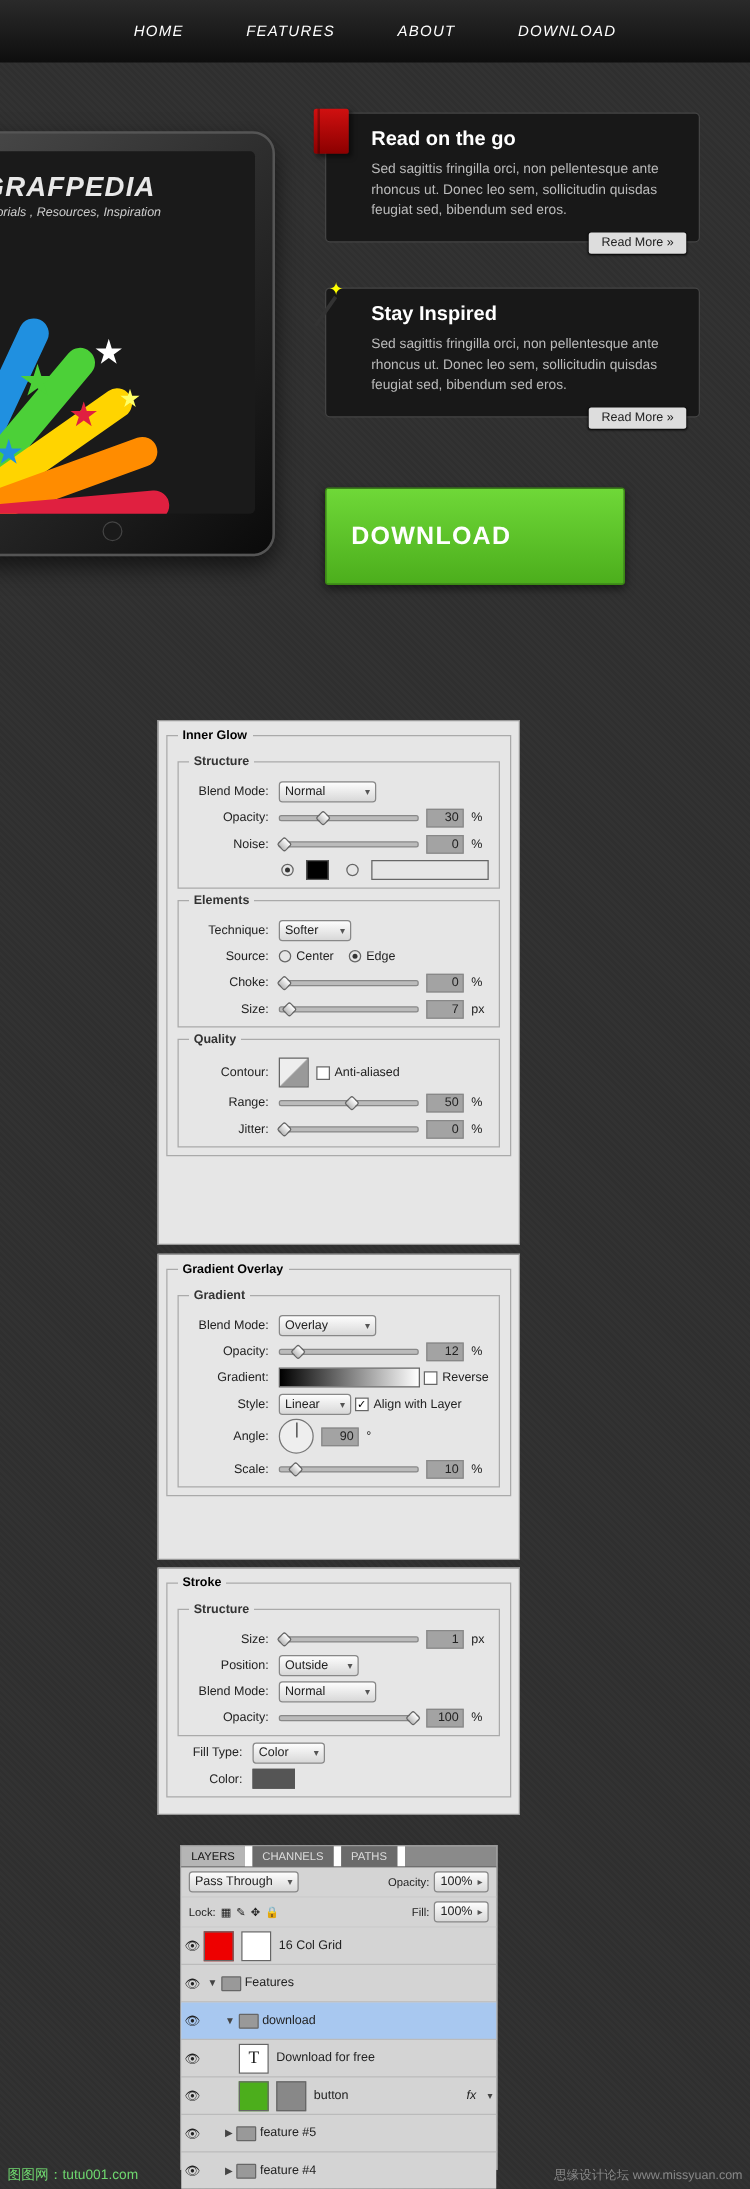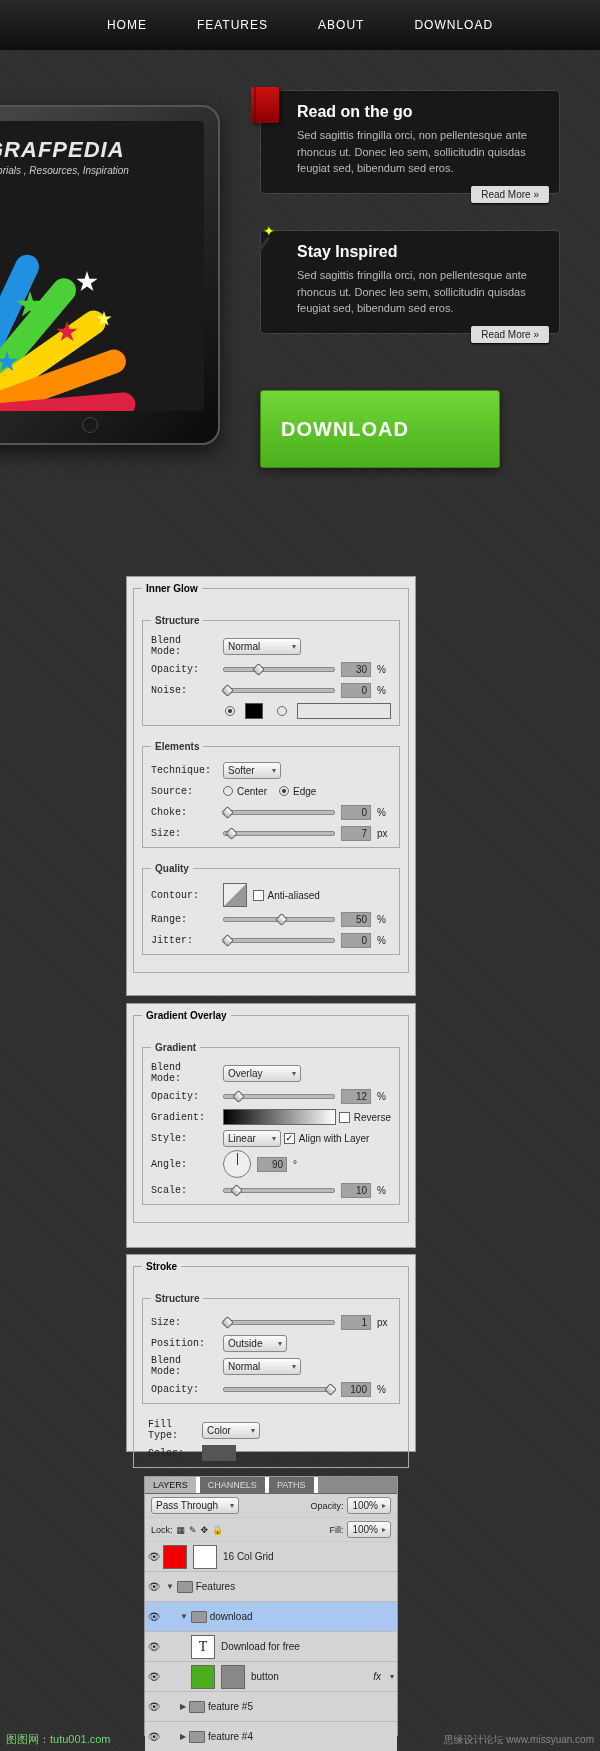--- a/index.html
+++ b/index.html
@@ -2,21 +2,21 @@
 <html><head>
 <meta charset="utf-8">
 <style>
 * { margin:0; padding:0; box-sizing:border-box; }
 body { width:600px; background:#2a2a2a; font-family:Arial, sans-serif; color:#fff; }
 .page { position:relative; width:600px; height:1751px; background:#333 repeating-linear-gradient(45deg,#2f2f2f,#2f2f2f 2px,#323232 2px,#323232 4px); }
 .watermark-tr { position:absolute; top:2px; right:6px; font-size:10px; color:#888; text-align:right; line-height:1.2; }
 .watermark-bl { position:absolute; bottom:4px; left:6px; font-size:11px; color:#6fd86f; }
 .watermark-br { position:absolute; bottom:4px; right:6px; font-size:10px; color:#888; }
 
-.topbar { position:absolute; top:0; left:0; width:100%; height:50px; background:linear-gradient(#2a2a2a,#0e0e0e); display:flex; justify-content:center; align-items:center; gap:50px; font-size:12px; letter-spacing:1px; }
+.topbar { position:absolute; top:0; left:0; width:100%; height:50px; background:linear-gradient(#2a2a2a,#0e0e0e); display:flex; justify-content:center; align-items:center; gap:50px; font-size:12px; letter-spacing:1px;font-style:italic; }
 .topbar a { color:#fff; text-decoration:none; }
 
 .hero { position:absolute; top:80px; left:0; width:100%; height:470px; }
 .tablet { position:absolute; left:-40px; top:25px; width:260px; height:340px; border-radius:18px; background:linear-gradient(135deg,#4a4a4a,#0a0a0a); border:2px solid #555; box-shadow:0 8px 20px rgba(0,0,0,.6); }
 .tablet-inner { position:absolute; left:14px; top:14px; right:14px; bottom:32px; background:#1a1a1a; border-radius:4px; overflow:hidden; }
 .tablet-title { font-size:22px; font-weight:bold; color:#e8e8e8; padding:16px 10px 2px; letter-spacing:1px; font-style:italic; }
 .tablet-sub { font-size:10px; color:#ccc; padding:0 10px; font-style:italic; }
 .burst { position:absolute; left:-20px; bottom:-20px; width:200px; height:180px; }
 .burst .stripe { position:absolute; bottom:0; left:0; width:180px; height:24px; border-radius:50px; transform-origin:left center; }
 .burst .s1{background:#e02040;transform:rotate(-5deg);} .burst .s2{background:#ff8c00;transform:rotate(-20deg);}
@@ -42,44 +42,44 @@
 
 
 .ps{position:absolute;background:#e6e6e6;border:1px solid #999;font-family:"Lucida Grande",Arial,sans-serif;font-size:10px;color:#222;}
 .ps1{left:126px;top:576px;width:290px;height:420px;}
 .ps2{left:126px;top:1003px;width:290px;height:245px;}
 .ps3{left:126px;top:1254px;width:290px;height:198px;}
 .ps4{left:144px;top:1476px;width:254px;height:260px;}
 fieldset{border:1px solid #aaa;margin:6px;padding:6px 8px 2px;}
 legend{padding:0 4px;font-weight:bold;font-size:10px;color:#333;}
 fieldset.main>legend{color:#000;}
-fieldset fieldset{margin:15px 0;}
+fieldset fieldset{margin:4px 0;}
 .row{display:flex;align-items:center;margin:3px 0;min-height:18px;}
-.row .lbl{width:72px;text-align:left;padding-right:8px;font-family:Liberation Mono, monospace;}
+.row .lbl{width:72px;text-align:right;padding-right:8px;}
 .select{display:inline-flex;align-items:center;justify-content:space-between;height:17px;background:linear-gradient(#fdfdfd,#d8d8d8);border:1px solid #888;border-radius:3px;padding:0 4px;min-width:78px;font-size:10px;}
 .select .arr{font-size:8px;color:#555;margin-left:4px;}
 .slider{flex:1;height:14px;position:relative;display:flex;align-items:center;margin-right:6px;}
 .slider::before{content:"";height:3px;width:100%;background:#bbb;border:1px solid #888;border-radius:2px;}
 .slider .thumb{position:absolute;top:3px;width:9px;height:9px;background:linear-gradient(#fff,#bbb);border:1px solid #666;border-radius:2px;transform:rotate(45deg);}
 .numbox{width:30px;height:15px;border:1px solid #888;background:#a3a3a3;text-align:right;padding-right:3px;font-size:10px;line-height:14px;}
 .unit{margin-left:6px;width:14px;}
 .radio{width:10px;height:10px;border:1px solid #666;border-radius:50%;margin-right:4px;display:inline-block;position:relative;}
 .radio.on::after{content:"";position:absolute;inset:2px;background:#333;border-radius:50%;}
 .swatch{width:18px;height:16px;border:1px solid #555;display:inline-block;}
 .swatch.blk{background:#000;} .swatch.grey{background:#555;}
 .gradstrip{height:16px;background:linear-gradient(90deg,#000,#fff 40%,repeating-conic-gradient(#ccc 0 25%,#fff 0 50%) 40% / 10px 10px);border:1px solid #666;}
 .chk{width:11px;height:11px;border:1px solid #666;background:#fff;display:inline-flex;align-items:center;justify-content:center;font-size:9px;color:#000;margin-right:4px;}
 .chk.on::after{content:"✓";}
 .contour{width:24px;height:24px;border:1px solid #666;background:linear-gradient(135deg,#eee 48%,#999 52%);}
 .anglewheel{width:28px;height:28px;border:1px solid #777;border-radius:50%;background:#eee;position:relative;margin-right:6px;}
 .anglewheel::after{content:"";position:absolute;left:50%;top:2px;width:1px;height:12px;background:#333;}
 
 
 .tabbar{display:flex;background:#8a8a8a;border-bottom:1px solid #666;}
-.tab{padding:3px 8px;font-size:9px;color:#ddd;background:#6a6a6a;border-right:4px solid #ffffff;}
+.tab{padding:3px 8px;font-size:9px;color:#ddd;background:#6a6a6a;border-right:6px solid #ffffff;}
 .tab.active{background:#b5b5b5;color:#111;}
 .panel-row{display:flex;align-items:center;padding:3px 6px;gap:4px;border-bottom:1px solid #ccc;font-size:9px;background:#d4d4d4;}
 .layerlist{background:#d4d4d4;}
 .layer{display:flex;align-items:center;height:30px;border-bottom:1px solid #bbb;font-size:10px;}
 .layer.selected{background:#a8c8f0;}
 .eye{width:18px;text-align:center;}
 .indent{width:14px;}
 .folder-ic{width:16px;height:12px;background:#999;border:1px solid #666;border-radius:1px;}
 .thumb-sq{width:24px;height:24px;border:1px solid #666;margin-right:6px;}
 .thumb-sq.red{background:#e00;} .thumb-sq.grn{background:#4cae1c;} .thumb-sq.T{background:#fff;display:flex;align-items:center;justify-content:center;font-family:serif;font-size:14px;}

